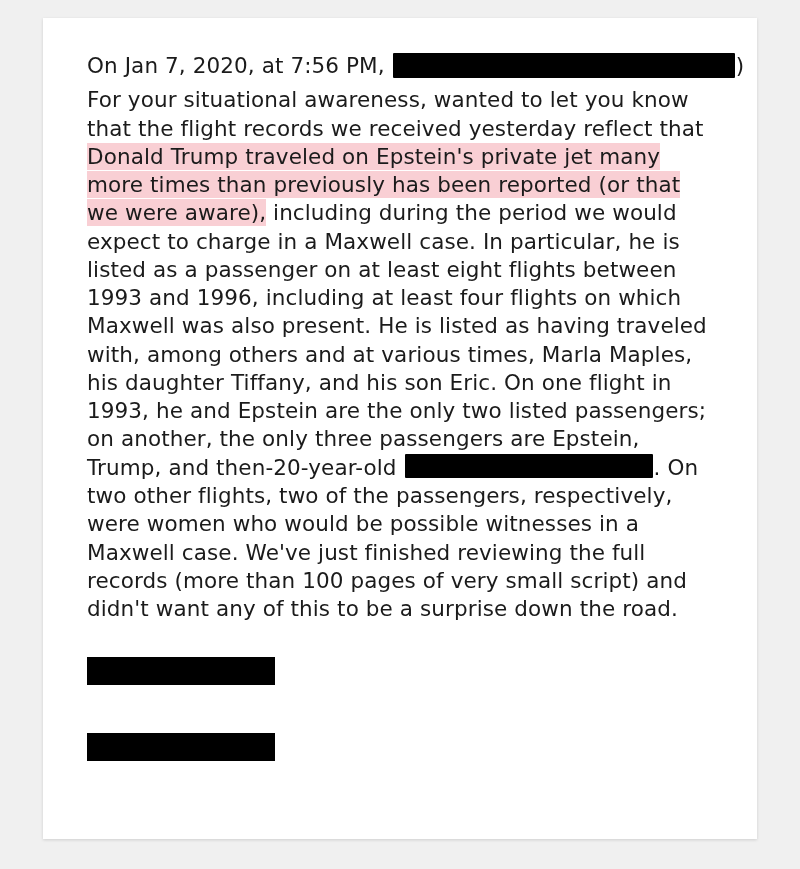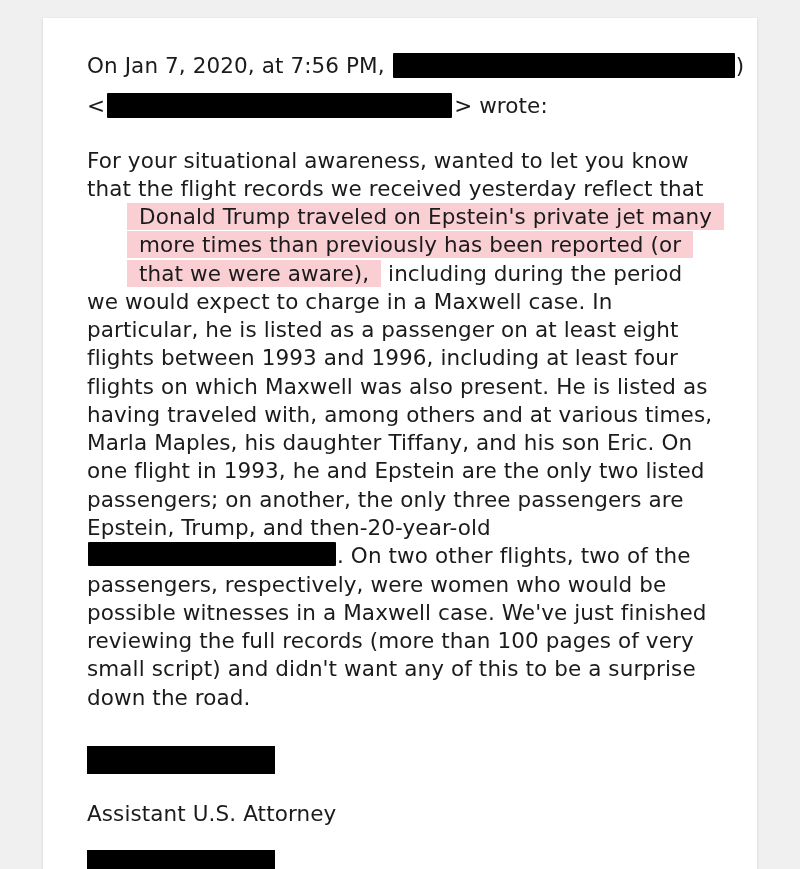--- a/index.html
+++ b/index.html
@@ -27,21 +27,21 @@
     padding: 34px 44px 78px 44px;
     box-sizing: border-box;
   }
   .doc-body {
     font-size: 21.5px;
     line-height: 1.315;
     color: #1b1b1b;
     letter-spacing: 0.1px;
   }
   .header-line {
-    margin-bottom: 12px;
+    margin-bottom: 6px;
     white-space: nowrap;
   }
   .header-line2 {
     margin-bottom: 26px;
     white-space: nowrap;
   }
   .redact {
     display: inline-block;
     background: #000000;
     vertical-align: middle;
@@ -56,55 +56,50 @@
     background: #000000;
     width: 188px;
     height: 28px;
     margin: 0;
   }
   .paragraph {
     margin: 0 0 0 0;
   }
   .hl {
     background: #f9cfd4;
-    padding: 1px 12px;
+    padding: 1px 0;
     box-decoration-break: clone;
-    margin-left: 40px;
     -webkit-box-decoration-break: clone;
   }
   .sig-spacer-top { height: 34px; }
   .sig-gap { height: 26px; }
   .sig-line { margin: 0; }
   .sig-bottom-spacer { height: 22px; }
 </style>
 </head>
 <body>
 
 <div class="page">
   <div class="document">
     <div class="doc-body">
 
       <div class="header-line">
         <span>On Jan 7, 2020, at 7:56 PM,</span>
         <span class="redact redact-sender"></span><span>)</span>
       </div>
 
-      <div class="header-line2">
-        <span>&lt;</span><span class="redact redact-email"></span><span>&gt; wrote:</span>
-      </div>
 
       <p class="paragraph"><span>For your situational awareness, wanted to let you know that the flight records we received yesterday reflect that </span><span class="hl">Donald Trump traveled on Epstein's private jet many more times than previously has been reported (or that we were aware),</span><span> including during the period we would expect to charge in a Maxwell case. In particular, he is listed as a passenger on at least eight flights between 1993 and 1996, including at least four flights on which Maxwell was also present. He is listed as having traveled with, among others and at various times, Marla Maples, his daughter Tiffany, and his son Eric. On one flight in 1993, he and Epstein are the only two listed passengers; on another, the only three passengers are Epstein, Trump, and then-20-year-old </span><span class="redact redact-inline"></span><span>. On two other flights, two of the passengers, respectively, were women who would be possible witnesses in a Maxwell case. We've just finished reviewing the full records (more than 100 pages of very small script) and didn't want any of this to be a surprise down the road.</span></p>
 
       <div class="sig-spacer-top"></div>
 
       <div class="redact-block"></div>
 
       <div class="sig-gap"></div>
 
-      <div class="sig-line">Assistant U.S. Attorney</div>
 
       <div class="sig-bottom-spacer"></div>
 
       <div class="redact-block"></div>
 
     </div>
   </div>
 </div>
 
 </body></html>

